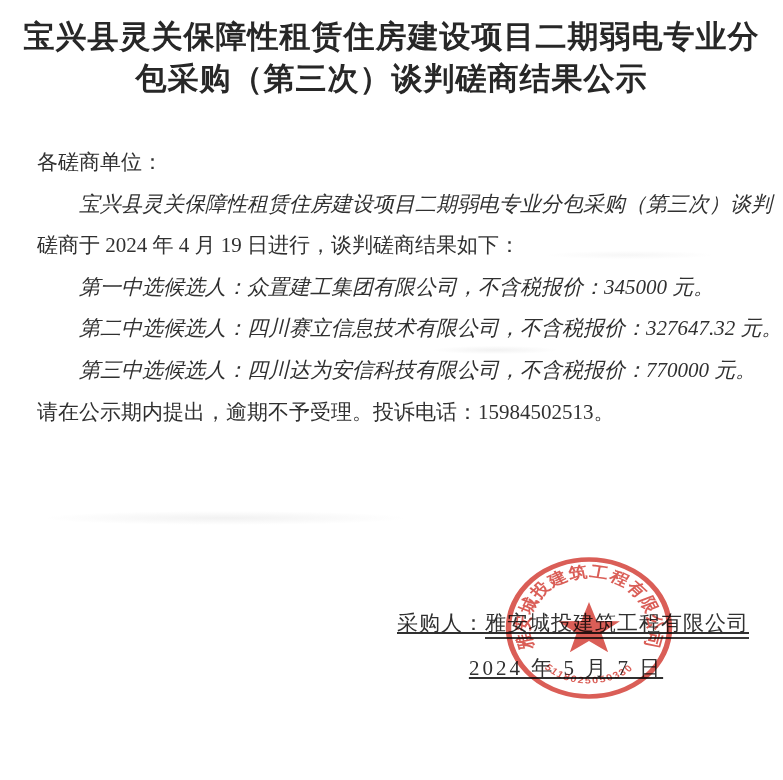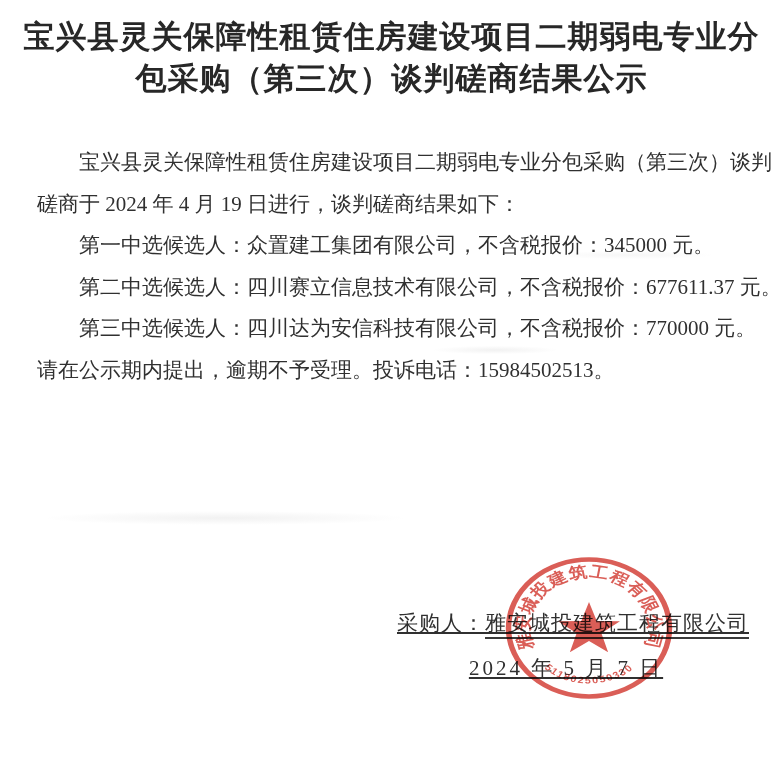--- a/index.html
+++ b/index.html
@@ -37,21 +37,21 @@
     top: 142px; left: 37px;
     width: 712px;
     font-size: 21px;
     line-height: 41.6px;
     color: #303030;
   }
   .body-text p {
     margin: 0;
     white-space: nowrap;
   }
-  .body-text p.indent { padding-left: 42px; }
+  .body-text p.indent { padding-left: 42px; font-style: italic; }
   .signature {
     position: absolute;
     left: 397px; top: 602px;
     width: 338px;
     font-size: 21px;
     color: #303030;
     text-decoration: underline;
   }
   .sig-line {
     line-height: 42px;
@@ -93,24 +93,25 @@
 <body>
 
 <div class="page">
 
   <h1 class="title">
     <span class="title-line">宝兴县灵关保障性租赁住房建设项目二期弱电专业分</span>
     <span class="title-line">包采购（第三次）谈判磋商结果公示</span>
   </h1>
 
   <div class="body-text">
+    <p>各磋商单位：</p>
     <p class="indent">宝兴县灵关保障性租赁住房建设项目二期弱电专业分包采购（第三次）谈判</p>
     <p>磋商于 2024 年 4 月 19 日进行，谈判磋商结果如下：</p>
     <p class="indent">第一中选候选人：众置建工集团有限公司，不含税报价：345000 元。</p>
-    <p class="indent">第二中选候选人：四川赛立信息技术有限公司，不含税报价：677611.37 元。</p>
+    <p class="indent">第二中选候选人：四川赛立信息技术有限公司，不含税报价：327647.32 元。</p>
     <p class="indent">第三中选候选人：四川达为安信科技有限公司，不含税报价：770000 元。</p>
     <p>请在公示期内提出，逾期不予受理。投诉电话：15984502513。</p>
   </div>
 
   <div class="signature">
     <div class="sig-line">
       <span>采购人：</span><span class="buyer-name">雅安城投建筑工程有限公司</span>
     </div>
     <div class="sig-date">2024 年 5 月 7 日</div>
   </div>

